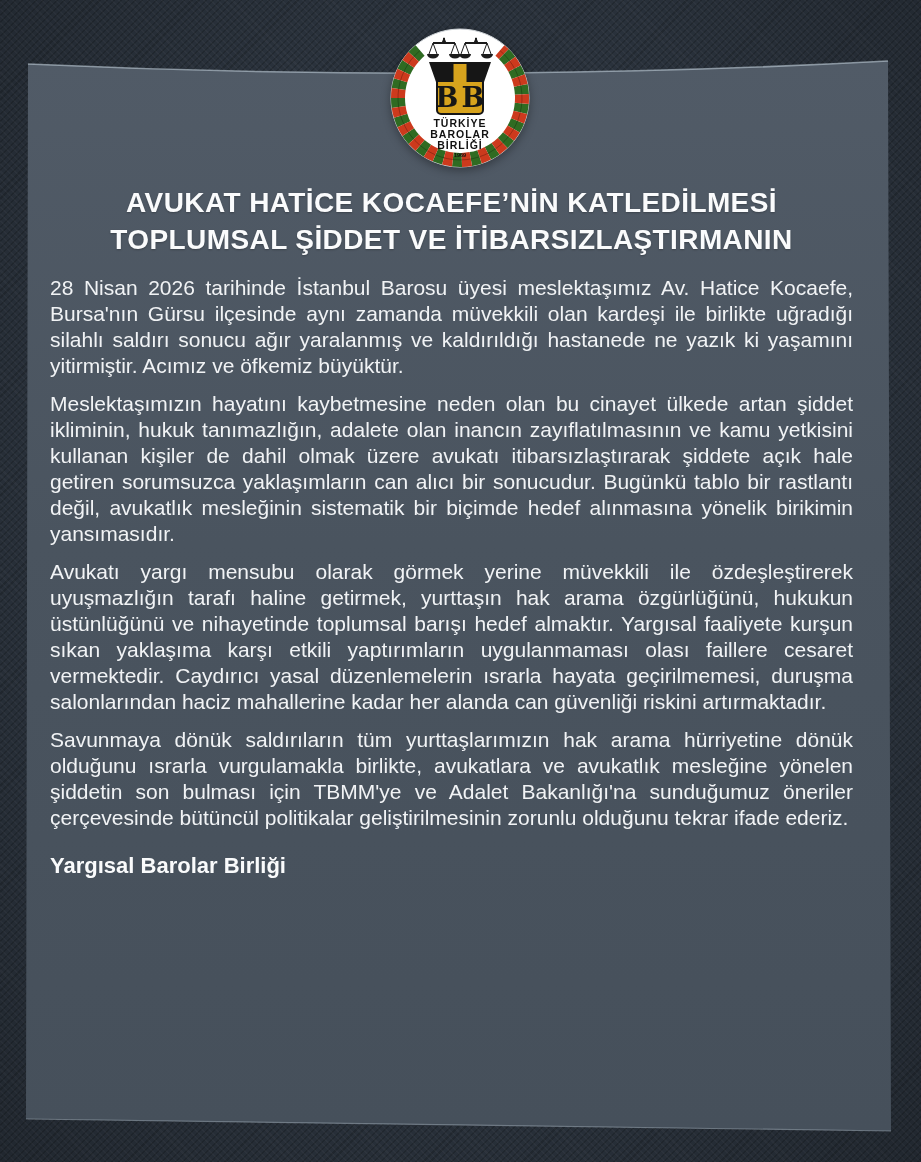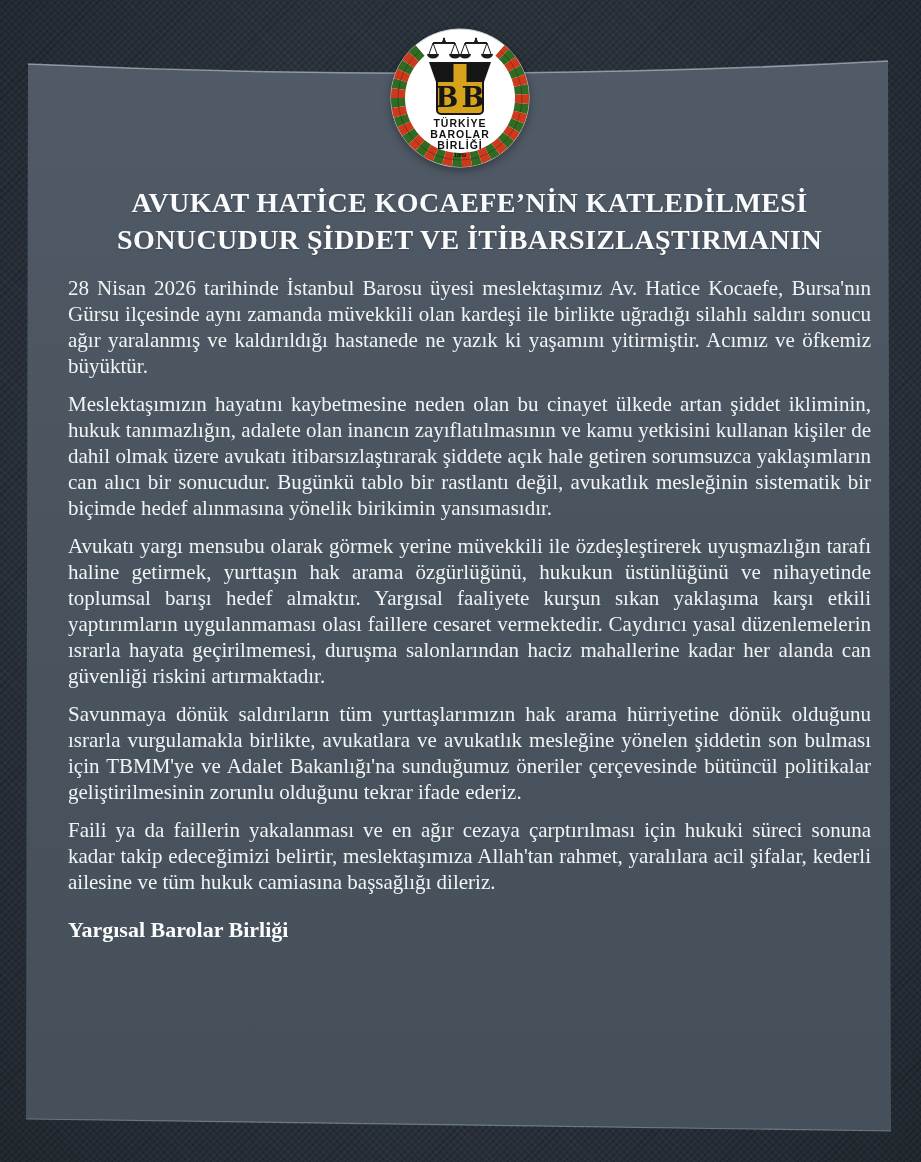--- a/index.html
+++ b/index.html
@@ -8,21 +8,21 @@
     background-color:#2a323c;
     background-image:
       radial-gradient(ellipse at 50% 45%, rgba(255,255,255,0.03) 0%, rgba(0,0,0,0.0) 55%, rgba(0,0,0,0.22) 100%),
       repeating-linear-gradient(45deg, rgba(255,255,255,0.030) 0 1.5px, rgba(0,0,0,0) 1.5px 5px),
       repeating-linear-gradient(135deg, rgba(0,0,0,0.17) 0 1.5px, rgba(0,0,0,0) 1.5px 5px);
     font-family:"Liberation Sans", sans-serif;
   }
   .panel-svg{position:absolute;left:0;top:0;width:921px;height:1162px;}
   .logo{position:absolute;left:388px;top:24px;width:144px;height:144px;
         filter:drop-shadow(0 3px 5px rgba(0,0,0,0.35));}
-  .content{position:absolute;left:68px;top:184px;width:803px;color:#f2f4f6;font-family:Liberation Serif, serif;}
+  .content{position:absolute;left:50px;top:184px;width:803px;color:#f2f4f6;}
   .title{
     text-align:center;font-weight:700;font-size:28px;line-height:37px;
     letter-spacing:0.4px;color:#fafbfc;margin:0 0 17px 0;
     text-shadow:0 1px 2px rgba(0,0,0,0.25);
   }
   .title span{display:block;}
   .para{
     margin:0 0 12px 0;font-size:21px;line-height:26px;text-align:justify;
     color:#f1f3f5;
   }
@@ -94,25 +94,24 @@
 
     <text x="72" y="103" font-size="10.5" font-weight="bold" letter-spacing="1" text-anchor="middle" fill="#111111">TÜRKİYE</text>
     <text x="72" y="114" font-size="10.5" font-weight="bold" letter-spacing="1" text-anchor="middle" fill="#111111">BAROLAR</text>
     <text x="72" y="125" font-size="10.5" font-weight="bold" letter-spacing="1" text-anchor="middle" fill="#111111">BİRLİĞİ</text>
     <text x="72" y="132.5" font-size="5.5" font-weight="bold" text-anchor="middle" fill="#111111">1969</text>
   </svg>
 
   <div class="content">
     <h1 class="title">
       <span>AVUKAT HATİCE KOCAEFE’NİN KATLEDİLMESİ</span>
-      <span>SONUCUDUR ŞİDDET VE İTİBARSIZLAŞTIRMANIN</span>
+      <span>TOPLUMSAL ŞİDDET VE İTİBARSIZLAŞTIRMANIN</span>
     </h1>
 
     <p class="para">28 Nisan 2026 tarihinde İstanbul Barosu üyesi meslektaşımız Av. Hatice Kocaefe, Bursa'nın Gürsu ilçesinde aynı zamanda müvekkili olan kardeşi ile birlikte uğradığı silahlı saldırı sonucu ağır yaralanmış ve kaldırıldığı hastanede ne yazık ki yaşamını yitirmiştir. Acımız ve öfkemiz büyüktür.</p>
     <p class="para">Meslektaşımızın hayatını kaybetmesine neden olan bu cinayet ülkede artan şiddet ikliminin, hukuk tanımazlığın, adalete olan inancın zayıflatılmasının ve kamu yetkisini kullanan kişiler de dahil olmak üzere avukatı itibarsızlaştırarak şiddete açık hale getiren sorumsuzca yaklaşımların can alıcı bir sonucudur. Bugünkü tablo bir rastlantı değil, avukatlık mesleğinin sistematik bir biçimde hedef alınmasına yönelik birikimin yansımasıdır.</p>
     <p class="para">Avukatı yargı mensubu olarak görmek yerine müvekkili ile özdeşleştirerek uyuşmazlığın tarafı haline getirmek, yurttaşın hak arama özgürlüğünü, hukukun üstünlüğünü ve nihayetinde toplumsal barışı hedef almaktır. Yargısal faaliyete kurşun sıkan yaklaşıma karşı etkili yaptırımların uygulanmaması olası faillere cesaret vermektedir. Caydırıcı yasal düzenlemelerin ısrarla hayata geçirilmemesi, duruşma salonlarından haciz mahallerine kadar her alanda can güvenliği riskini artırmaktadır.</p>
     <p class="para">Savunmaya dönük saldırıların tüm yurttaşlarımızın hak arama hürriyetine dönük olduğunu ısrarla vurgulamakla birlikte, avukatlara ve avukatlık mesleğine yönelen şiddetin son bulması için TBMM'ye ve Adalet Bakanlığı'na sunduğumuz öneriler çerçevesinde bütüncül politikalar geliştirilmesinin zorunlu olduğunu tekrar ifade ederiz.</p>
-    <p class="para">Faili ya da faillerin yakalanması ve en ağır cezaya çarptırılması için hukuki süreci sonuna kadar takip edeceğimizi belirtir, meslektaşımıza Allah'tan rahmet, yaralılara acil şifalar, kederli ailesine ve tüm hukuk camiasına başsağlığı dileriz.</p>
 
     <div class="signature">Yargısal Barolar Birliği</div>
   </div>
 
 </div>
 
 </body></html>

